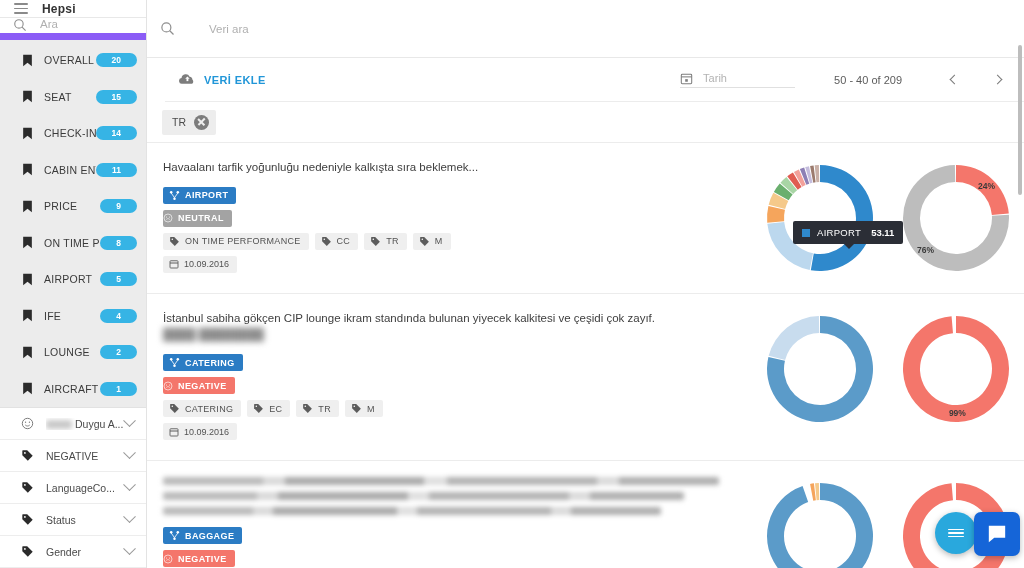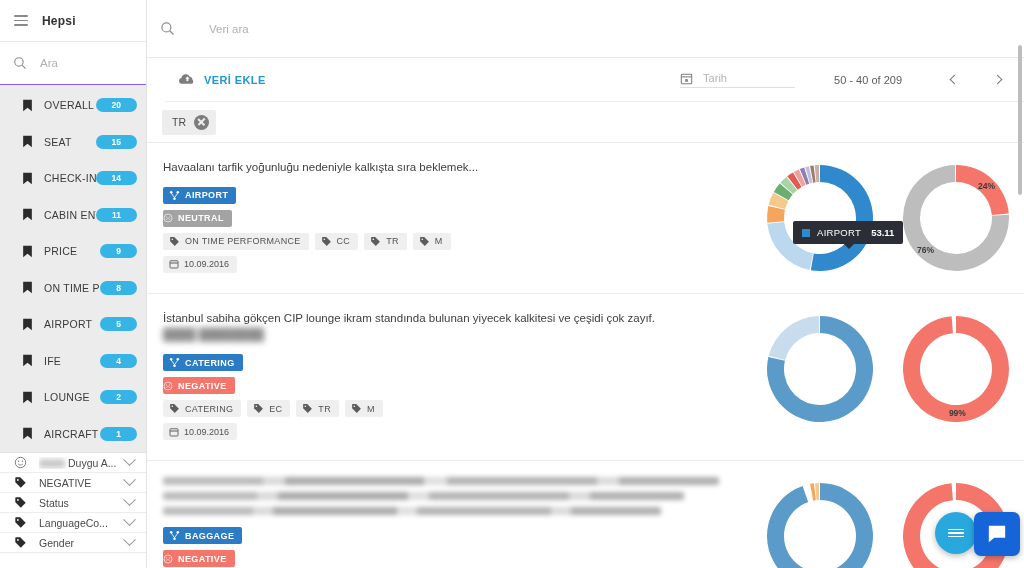--- a/index.html
+++ b/index.html
@@ -11,33 +11,33 @@
     color: #3c3c3c;
   }
   .app { display: flex; width: 1024px; height: 568px; }
 
   
   .sidebar { width: 147px; height: 568px; background: #ffffff; border-right: 1px solid #e3e3e3; display: flex; flex-direction: column; }
   .sb-header { height: 42px; display: flex; align-items: center; padding: 0 0 0 14px; border-bottom: 1px solid #e8e8e8; background: #fff; }
   .hamburger { width: 14px; height: 11px; display: flex; flex-direction: column; justify-content: space-between; margin-right: 14px; }
   .hamburger span { display: block; height: 1.6px; background: #8a8a8a; border-radius: 1px; }
   .sb-header-title { font-size: 12px; font-weight: bold; color: #333; letter-spacing: .2px; }
-  .sb-search { height: 43px; display: flex; align-items: center; padding-left: 13px; border-bottom: 1px solid #8b5cf6; background: #fff; }
+  .sb-search { height: 43px; display: flex; align-items: flex-start; padding-left: 13px; border-bottom: 7px solid #8b5cf6; background: #fff; }
   .sb-search .mag { margin-right: 13px; }
   .sb-search-input { border: none; outline: none; font-size: 11.5px; color: #9b9b9b; font-family: "Liberation Sans", sans-serif; width: 80px; background: transparent; }
   .sb-search-input::placeholder { color: #b0b0b0; }
 
   .topics { background: #ececec; flex: 0 0 auto; padding-top: 2px; }
   .topic-row { height: 36.5px; display: flex; align-items: center; padding: 0 9px 0 22px; cursor: default; }
   .topic-ico { width: 11px; height: 13px; margin-right: 11px; flex: 0 0 auto; }
   .topic-label { font-size: 10.5px; color: #3a3a3a; letter-spacing: .25px; flex: 1; white-space: nowrap; overflow: hidden; }
   .badge { min-width: 18px; height: 14px; border-radius: 8px; background: #36b4e5; color: #fff; font-size: 8.5px; font-weight: bold; display: flex; align-items: center; justify-content: center; padding: 0 16px; }
 
   .facets { background: #ffffff; border-top: 1px solid #e2e2e2; }
-  .facet-row { height: 20px; display: flex; align-items: center; padding: 0 12px 0 14px; border-bottom: 1px solid #ededed; }
+  .facet-row { height: 32px; display: flex; align-items: center; padding: 0 12px 0 21px; border-bottom: 1px solid #ededed; }
   .facet-ico { width: 15px; margin-right: 10px; flex: 0 0 auto; display: flex; align-items: center; }
   .facet-label { font-size: 10.5px; color: #4a4a4a; flex: 1; white-space: nowrap; overflow: hidden; }
   .blurchip { display: inline-block; width: 26px; height: 9px; background: #c9c9c9; filter: blur(2.4px); border-radius: 2px; vertical-align: middle; margin-right: 3px; }
   .chev { width: 9px; height: 9px; border-right: 1.4px solid #9a9a9a; border-bottom: 1.4px solid #9a9a9a; transform: rotate(45deg) translate(-2px,-2px); flex: 0 0 auto; }
 
   
   .main { flex: 1; display: flex; flex-direction: column; height: 568px; position: relative; background: #fff; }
   .topbar { height: 58px; border-bottom: 1px solid #e8e8e8; display: flex; align-items: center; padding-left: 13px; gap: 20px; }
   .topbar .mag { margin-right: 14px; }
   .topbar-input { border: none; outline: none; font-size: 11.5px; color: #9b9b9b; font-family: "Liberation Sans", sans-serif; width: 300px; background: transparent; }
@@ -212,31 +212,31 @@
     <span class="facet-label"><span>NEGATIVE</span></span>
     <i class="chev"></i>
   </div>
   <div class="facet-row">
     <span class="facet-ico">
             <svg width="13" height="13" viewBox="0 0 20 20">
               <path d="M2 9.5V3a1 1 0 0 1 1-1h6.5L18 10.5 10.5 18 2 9.5z" fill="#2b2b2b"></path>
               <circle cx="6" cy="6" r="1.4" fill="#fff"></circle>
             </svg>
           </span>
-    <span class="facet-label"><span>Status</span></span>
+    <span class="facet-label"><span>LanguageCo...</span></span>
     <i class="chev"></i>
   </div>
   <div class="facet-row">
     <span class="facet-ico">
             <svg width="13" height="13" viewBox="0 0 20 20">
               <path d="M2 9.5V3a1 1 0 0 1 1-1h6.5L18 10.5 10.5 18 2 9.5z" fill="#2b2b2b"></path>
               <circle cx="6" cy="6" r="1.4" fill="#fff"></circle>
             </svg>
           </span>
-    <span class="facet-label"><span>LanguageCo...</span></span>
+    <span class="facet-label"><span>Status</span></span>
     <i class="chev"></i>
   </div>
   <div class="facet-row">
     <span class="facet-ico">
             <svg width="13" height="13" viewBox="0 0 20 20">
               <path d="M2 9.5V3a1 1 0 0 1 1-1h6.5L18 10.5 10.5 18 2 9.5z" fill="#2b2b2b"></path>
               <circle cx="6" cy="6" r="1.4" fill="#fff"></circle>
             </svg>
           </span>
     <span class="facet-label"><span>Gender</span></span>

